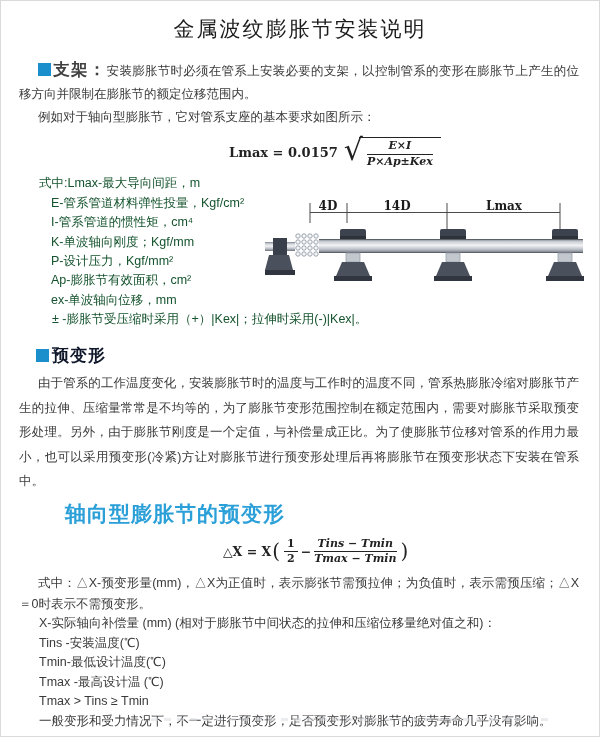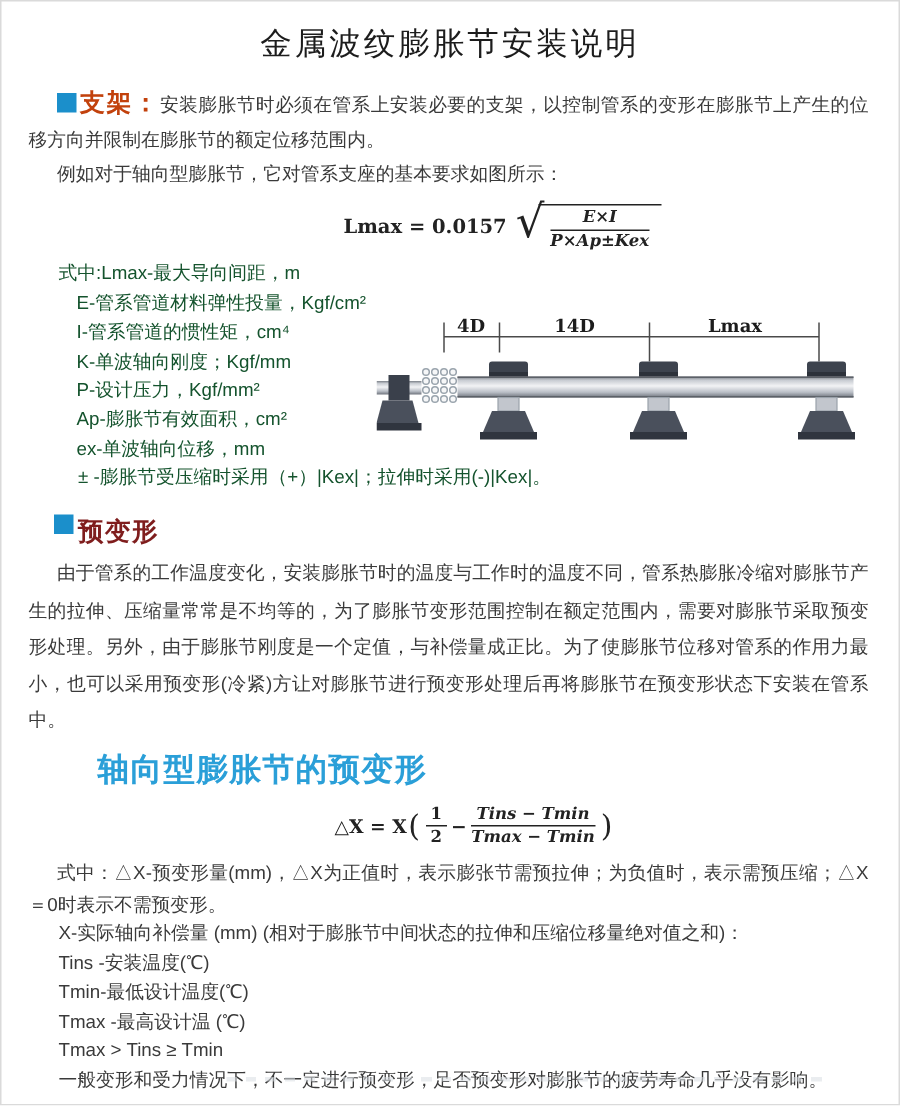--- a/index.html
+++ b/index.html
@@ -12,28 +12,28 @@
     margin:14px 0 0; text-align:center; font-size:21px; font-weight:normal;
     color:#1c1c1c; letter-spacing:2px;
   }
   .para{
     margin:0 20px 0 18px; font-size:12.5px; line-height:23px;
     text-align:justify; color:#3a3a3a;
   }
   .p-support{margin-top:15px; text-indent:19px;}
   .p-example{margin-top:0; text-indent:19px;}
   .sec-heading{
-    display:flex; font-size:17px; font-weight:bold;
-    color:#7f1d1d; margin:10px 0 0 35px; letter-spacing:1px;
+    display:flex; align-items:center; font-size:17px; font-weight:bold;
+    color:#0f172a; margin:10px 0 0 35px; letter-spacing:1px;
   }
   .sec-heading .sq{
     width:13px; height:13px; background:#1b8fcb; margin-right:3px; flex:0 0 auto;
   }
   .inline-heading{
-    font-size:16.5px; font-weight:bold; color:#c2410c; letter-spacing:1px;
+    font-size:16.5px; font-weight:bold; color:#404040; letter-spacing:1px;
     white-space:nowrap;
   }
   .inline-heading .sq{
     display:inline-block; width:13px; height:13px; background:#1b8fcb;
     margin-right:2px; vertical-align:-1px;
   }
   .sub-heading{
     font-size:21px; font-weight:bold; color:#2a9fd8; letter-spacing:1px;
   }
   .sub-axial{margin:6px 0 0 64px;}
@@ -54,21 +54,21 @@
   .vinc{border-top:1.6px solid #222; margin-left:-4px; padding:2px 5px 0 5px;}
   .paren{font-size:20px; font-weight:400; margin:0 1px; transform:translateY(-1px);}
   
   .defs-zone{position:relative; margin-top:6px; min-height:160px;}
   .def-line{
     font-size:12.5px; line-height:19.4px; color:#14532d; margin-left:18px;
     padding-left:32px; white-space:nowrap;
   }
   .def-first{padding-left:20px;}
   .def-note{padding-left:33px;}
-  .diagram{position:absolute; top:26px; left:250px; width:320px; height:94px;margin-top:13px;}
+  .diagram{position:absolute; top:26px; left:264px; width:320px; height:94px;}
   
   .note-para{margin-top:7px; text-indent:19px; line-height:20.5px;}
   .note-line{font-size:12.5px; line-height:19.6px; margin-left:38px; color:#3a3a3a;}
   .faint-strip{
     position:absolute; top:717px; left:150px; right:45px; height:3px; opacity:.55;
     background:repeating-linear-gradient(90deg,#d9dee3 0 7px,transparent 7px 13px);
   }
 </style>
 </head>
 <body>

